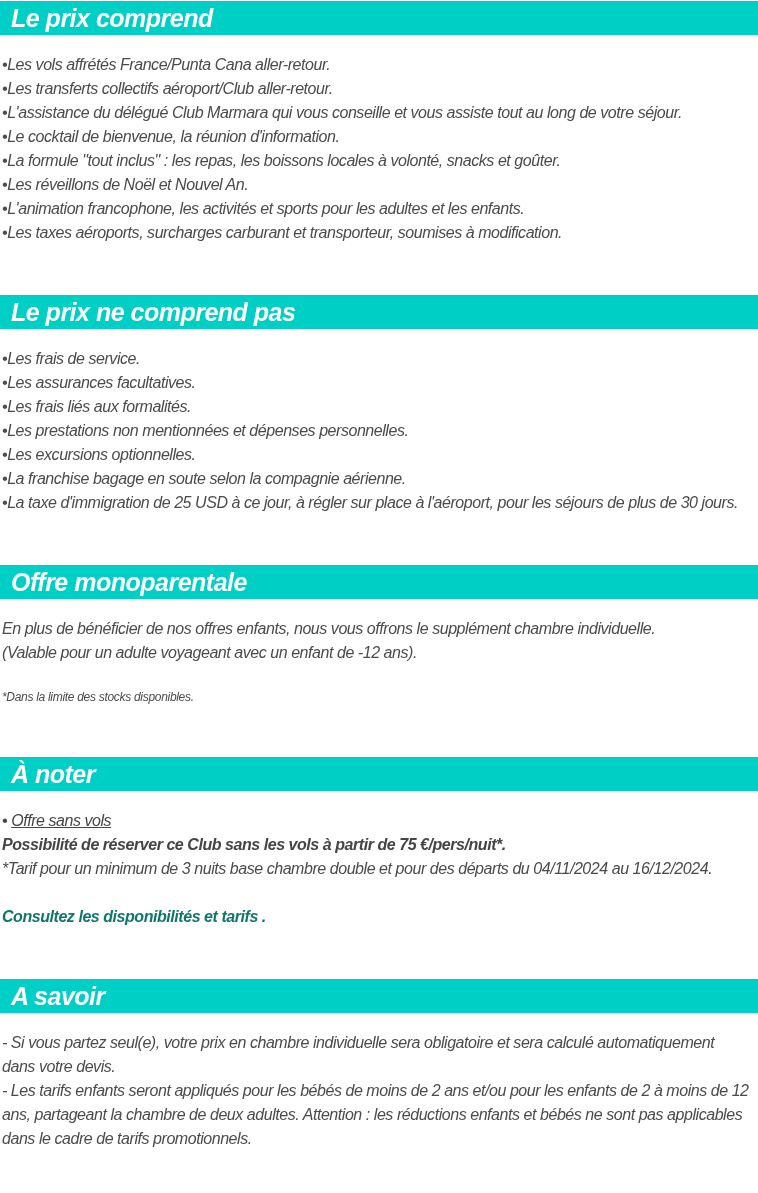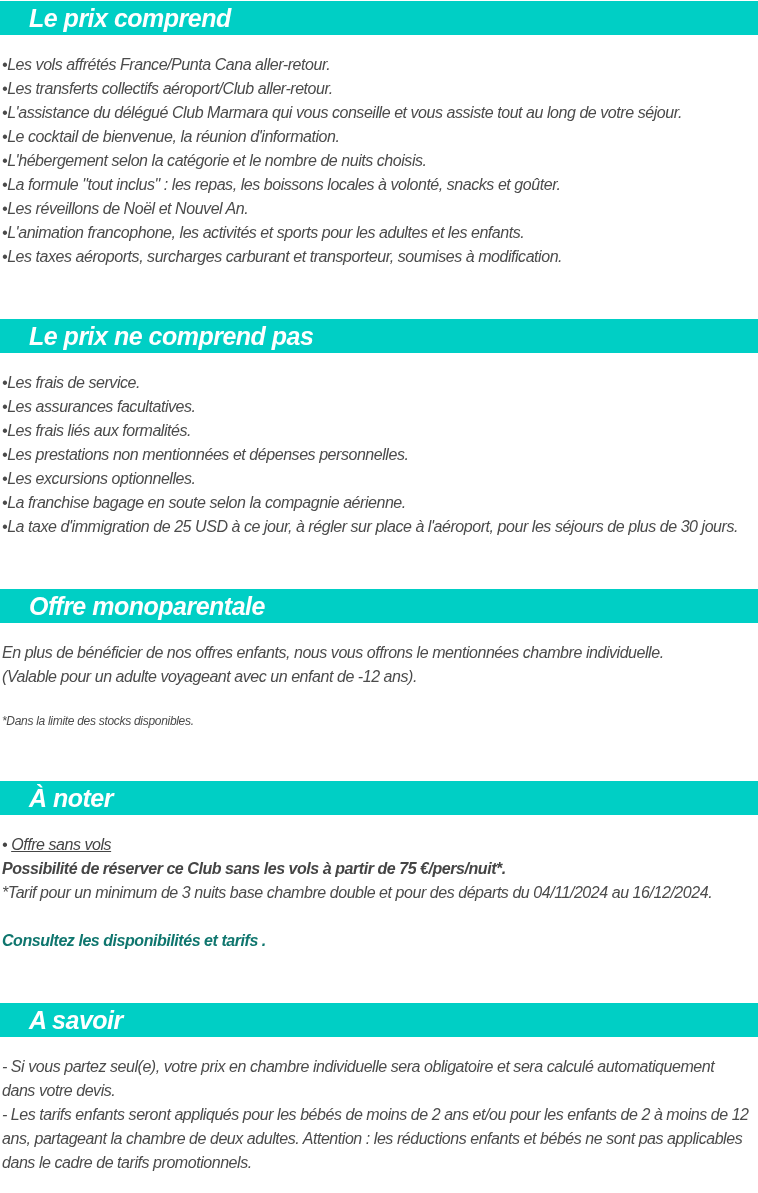--- a/index.html
+++ b/index.html
@@ -17,21 +17,21 @@
     overflow: hidden;
     box-sizing: border-box;
     padding-top: 1px;
   }
   
   .bar {
     background: #00cfc5;
     height: 34px;
     display: flex;
     align-items: center;
-    padding-left: 29px;
+    padding-left: 11px;
     box-sizing: border-box;
   }
   .bar-title {
     margin: 0;
     font-size: 25px;
     line-height: 34px;
     font-weight: bold;
     font-style: italic;
     letter-spacing: -0.5px;
     color: #ffffff;
@@ -95,21 +95,20 @@
 
   <section class="section">
     <header class="bar">
       <h2 class="bar-title">Le prix comprend</h2>
     </header>
     <ul class="bullets content">
         <li class="bullet-item">Les vols affrétés France/Punta Cana aller-retour.</li>
         <li class="bullet-item">Les transferts collectifs aéroport/Club aller-retour.</li>
         <li class="bullet-item">L'assistance du délégué Club Marmara qui vous conseille et vous assiste tout au long de votre séjour.</li>
         <li class="bullet-item">Le cocktail de bienvenue, la réunion d'information.</li>
-        <li class="bullet-item">L'hébergement selon la catégorie et le nombre de nuits choisis.</li>
         <li class="bullet-item">La formule "tout inclus" : les repas, les boissons locales à volonté, snacks et goûter.</li>
         <li class="bullet-item">Les réveillons de Noël et Nouvel An.</li>
         <li class="bullet-item">L'animation francophone, les activités et sports pour les adultes et les enfants.</li>
         <li class="bullet-item">Les taxes aéroports, surcharges carburant et transporteur, soumises à modification.</li>
       </ul>
   </section>
 
   <section class="section">
     <header class="bar">
       <h2 class="bar-title">Le prix ne comprend pas</h2>
@@ -123,21 +122,21 @@
         <li class="bullet-item">La franchise bagage en soute selon la compagnie aérienne.</li>
         <li class="bullet-item">La taxe d'immigration de 25 USD à ce jour, à régler sur place à l'aéroport, pour les séjours de plus de 30 jours.</li>
       </ul>
   </section>
 
   <section class="section">
     <header class="bar">
       <h2 class="bar-title">Offre monoparentale</h2>
     </header>
     <div class="content">
-      <p class="para">En plus de bénéficier de nos offres enfants, nous vous offrons le mentionnées chambre individuelle.</p>
+      <p class="para">En plus de bénéficier de nos offres enfants, nous vous offrons le supplément chambre individuelle.</p>
       <p class="para">(Valable pour un adulte voyageant avec un enfant de -12 ans).</p>
       <p class="footnote">*Dans la limite des stocks disponibles.</p>
     </div>
   </section>
 
   <section class="section">
     <header class="bar">
       <h2 class="bar-title">À noter</h2>
     </header>
     <div class="content">

